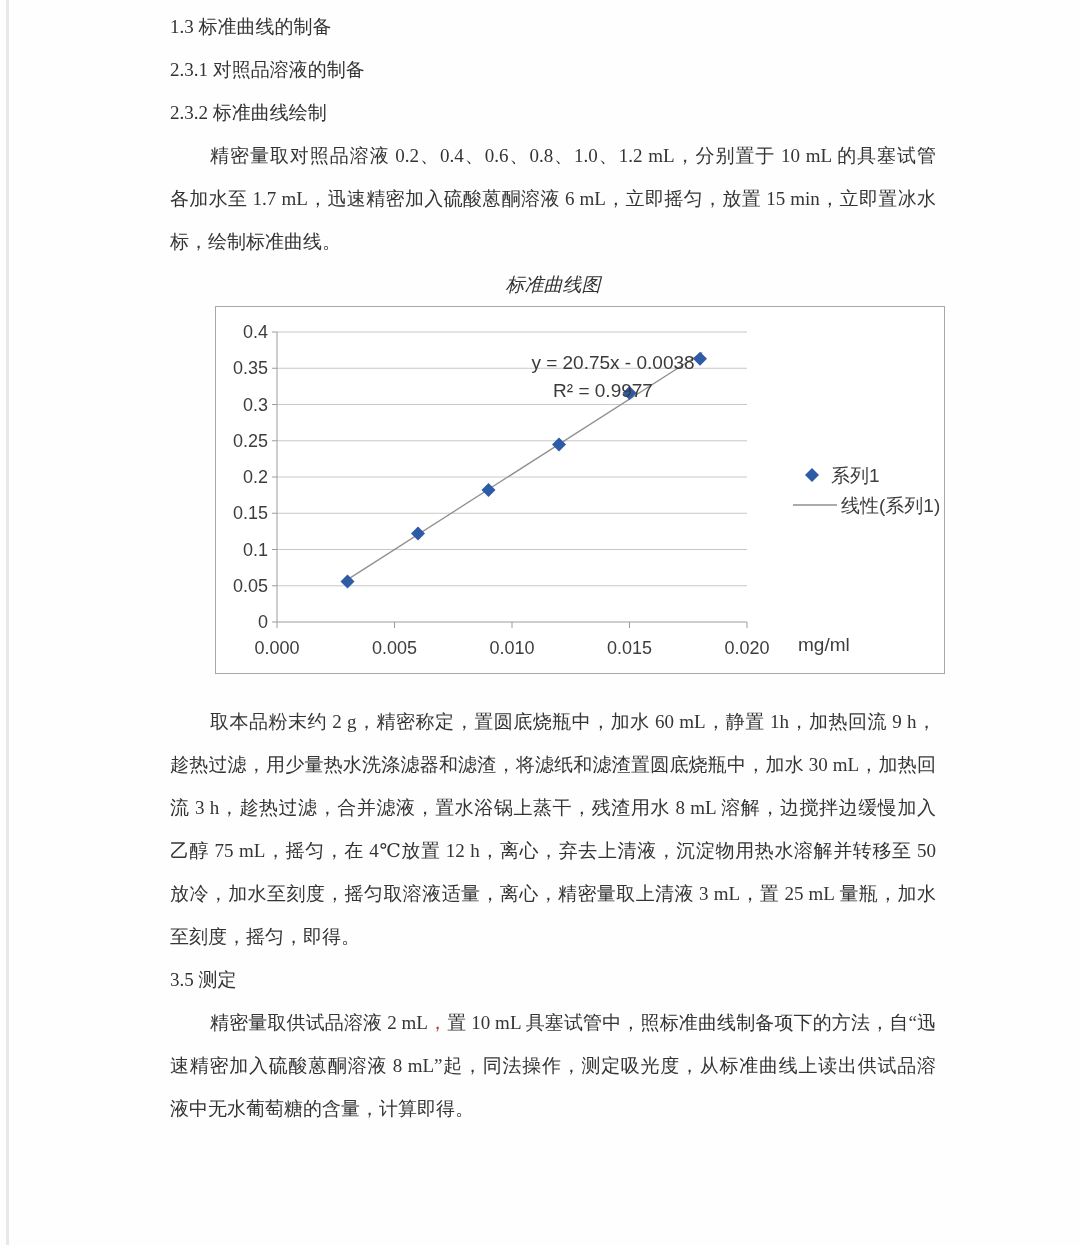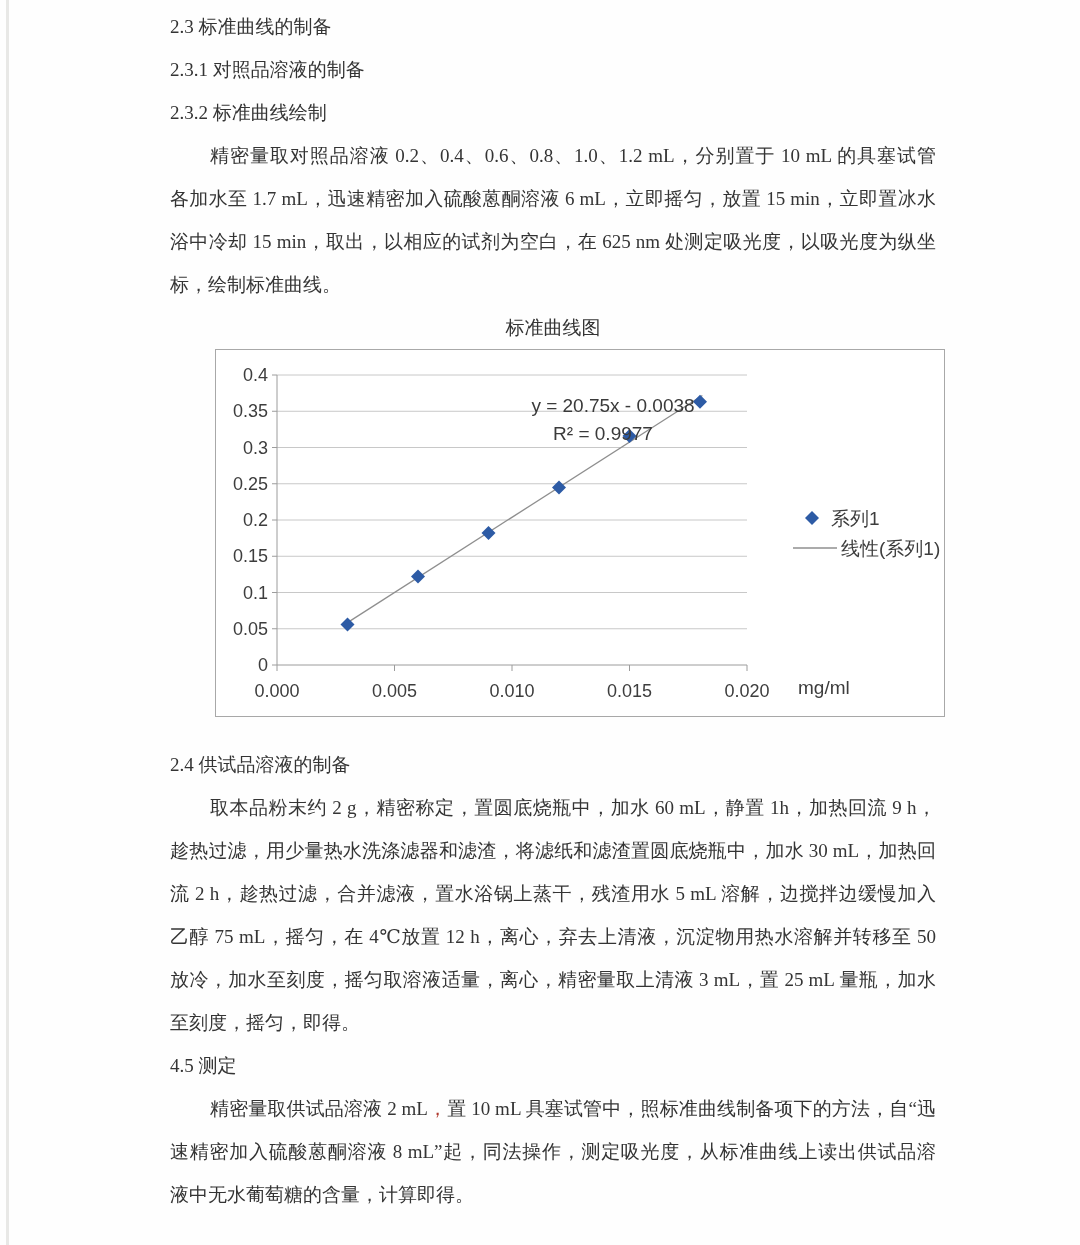--- a/index.html
+++ b/index.html
@@ -21,21 +21,21 @@
     height:43px;line-height:43px;font-size:19px;
     white-space:nowrap;
   }
   .just{
     white-space:normal;
     text-align:justify;
     text-align-last:justify;
     overflow:hidden;
   }
   .indent{ text-indent:40px; }
-  .chart-title{ text-align:center; }
+  .chart-title{ text-align:center;font-style:italic; }
   .gap{ height:26px; }
   .chart-wrap{
     margin-left:45px;
     width:730px;height:368px;
   }
   svg text{
     font-family:"Liberation Sans","DejaVu Sans",sans-serif;
     fill:#3d3d3d;
   }
   svg .tick{ font-size:18px; }
@@ -43,26 +43,25 @@
   svg .legend{ font-size:19px; }
   svg .xlabel{ font-size:19px; }
 </style>
 </head>
 <body>
 
 <div class="scan-edge"></div>
 
 <div class="page">
 
-  <div class="line">2.3 标准曲线的制备</div>
+  <div class="line">1.3 标准曲线的制备</div>
   <div class="line">2.3.1 对照品溶液的制备</div>
   <div class="line">2.3.2 标准曲线绘制</div>
   <div class="line just indent">精密量取对照品溶液 0.2、0.4、0.6、0.8、1.0、1.2 mL，分别置于 10 mL 的具塞试管中，</div>
   <div class="line just">各加水至 1.7 mL，迅速精密加入硫酸蒽酮溶液 6 mL，立即摇匀，放置 15 min，立即置冰水</div>
-  <div class="line just">浴中冷却 15 min，取出，以相应的试剂为空白，在 625 nm 处测定吸光度，以吸光度为纵坐</div>
   <div class="line">标，绘制标准曲线。</div>
 
   <div class="line chart-title">标准曲线图</div>
 
   <div class="chart-wrap">
     <svg width="730" height="368" viewBox="0 0 730 368">
         <rect x="0.5" y="0.5" width="729" height="367" fill="#ffffff" stroke="#a8a8a8"></rect>
         <line x1="57" y1="316" x2="62" y2="316" stroke="#9c9c9c"></line>
         <text x="53" y="322" text-anchor="end" class="tick">0</text>
         <line x1="62" y1="279.75" x2="532" y2="279.75" stroke="#c8c8c8" stroke-width="1"></line>
@@ -113,26 +112,25 @@
         <text x="388" y="91" text-anchor="middle" class="eq">R² = 0.9977</text>
         <path d="M 597 162 L 604 169 L 597 176 L 590 169 Z" fill="#2d5ba5"></path>
         <text x="616" y="176" class="legend">系列1</text>
         <line x1="578" y1="199" x2="622" y2="199" stroke="#8f8f8f" stroke-width="1.5"></line>
         <text x="626" y="206" class="legend">线性(系列1)</text>
       </svg>
   </div>
 
   <div class="gap"></div>
 
-  <div class="line">2.4 供试品溶液的制备</div>
   <div class="line just indent">取本品粉末约 2 g，精密称定，置圆底烧瓶中，加水 60 mL，静置 1h，加热回流 9 h，</div>
   <div class="line just">趁热过滤，用少量热水洗涤滤器和滤渣，将滤纸和滤渣置圆底烧瓶中，加水 30 mL，加热回</div>
-  <div class="line just">流 2 h，趁热过滤，合并滤液，置水浴锅上蒸干，残渣用水 5 mL 溶解，边搅拌边缓慢加入</div>
+  <div class="line just">流 3 h，趁热过滤，合并滤液，置水浴锅上蒸干，残渣用水 8 mL 溶解，边搅拌边缓慢加入</div>
   <div class="line just">乙醇 75 mL，摇匀，在 4℃放置 12 h，离心，弃去上清液，沉淀物用热水溶解并转移至 50 mL，</div>
   <div class="line just">放冷，加水至刻度，摇匀取溶液适量，离心，精密量取上清液 3 mL，置 25 mL 量瓶，加水</div>
   <div class="line">至刻度，摇匀，即得。</div>
 
-  <div class="line">4.5 测定</div>
+  <div class="line">3.5 测定</div>
   <div class="line just indent"><span>精密量取供试品溶液 2 mL</span><span class="red" style="color: rgb(176, 58, 46);">，</span><span>置 10 mL 具塞试管中，照标准曲线制备项下的方法，自“迅</span></div>
   <div class="line just">速精密加入硫酸蒽酮溶液 8 mL”起，同法操作，测定吸光度，从标准曲线上读出供试品溶</div>
   <div class="line">液中无水葡萄糖的含量，计算即得。</div>
 
 </div>
 
 </body></html>

